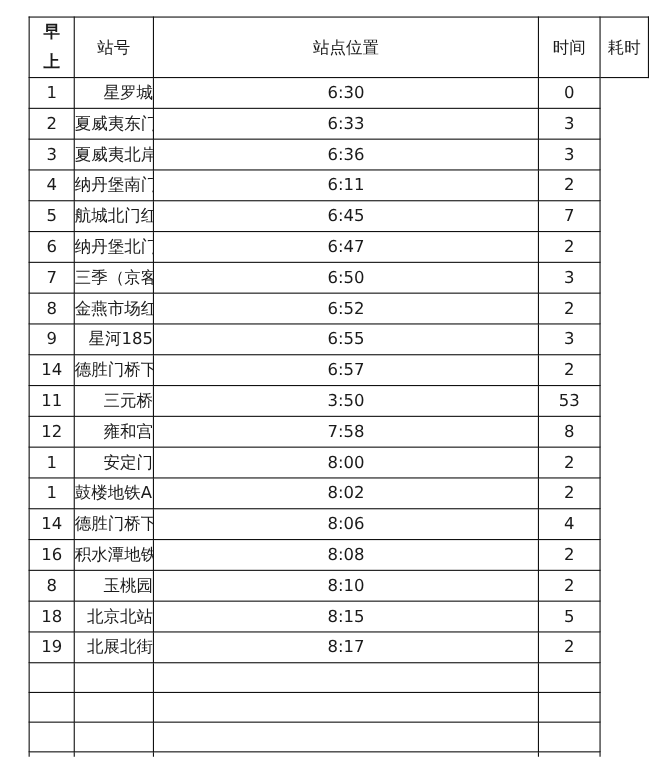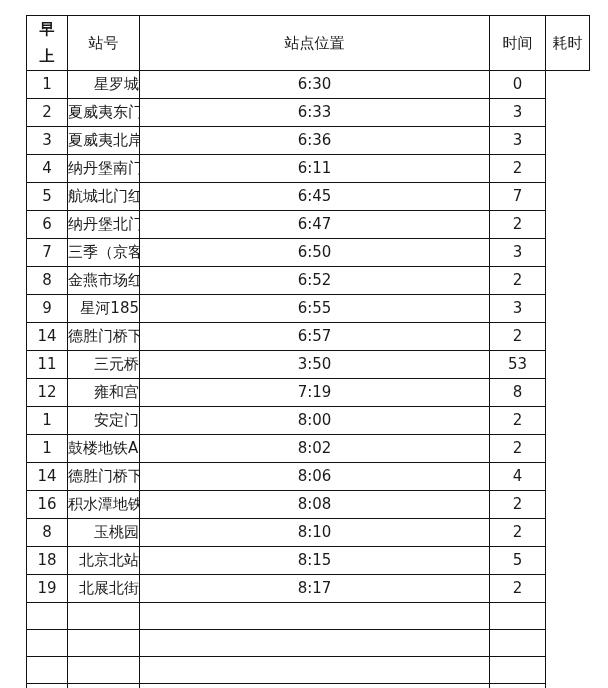--- a/index.html
+++ b/index.html
@@ -112,21 +112,21 @@
       </tr>
       <tr>
         <td class="no">11</td>
         <td class="loc">三元桥</td>
         <td class="time">3:50</td>
         <td class="dur">53</td>
       </tr>
       <tr>
         <td class="no">12</td>
         <td class="loc">雍和宫</td>
-        <td class="time">7:19</td>
+        <td class="time">7:58</td>
         <td class="dur">8</td>
       </tr>
       <tr>
         <td class="no">1</td>
         <td class="loc">安定门</td>
         <td class="time">8:00</td>
         <td class="dur">2</td>
       </tr>
       <tr>
         <td class="no">1</td>

